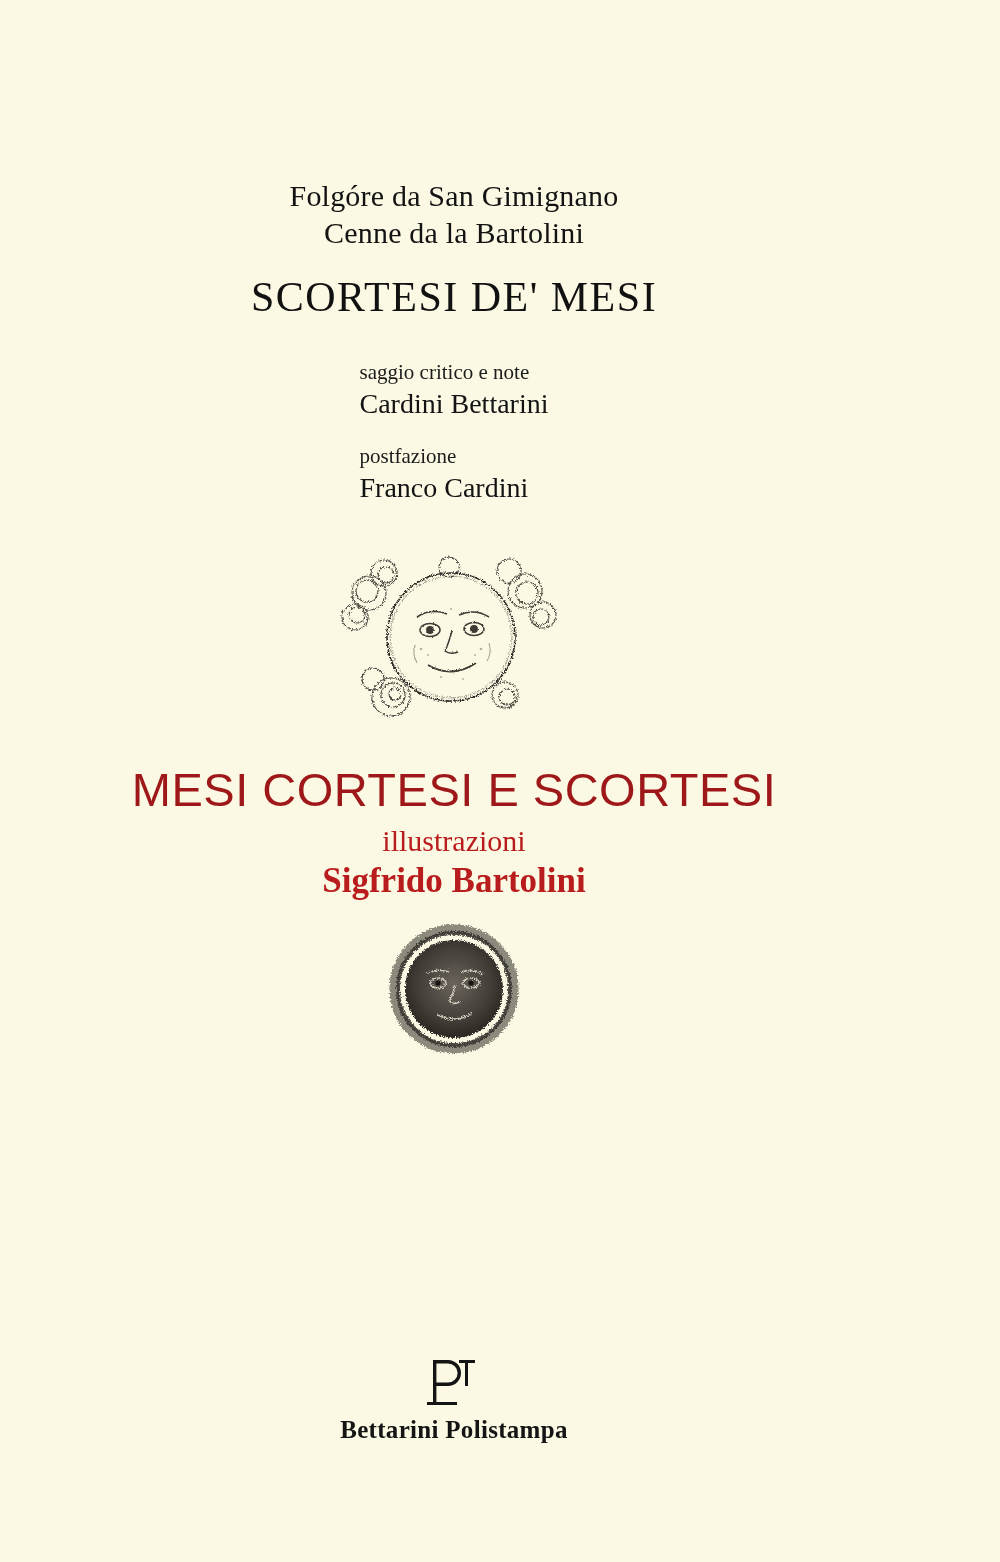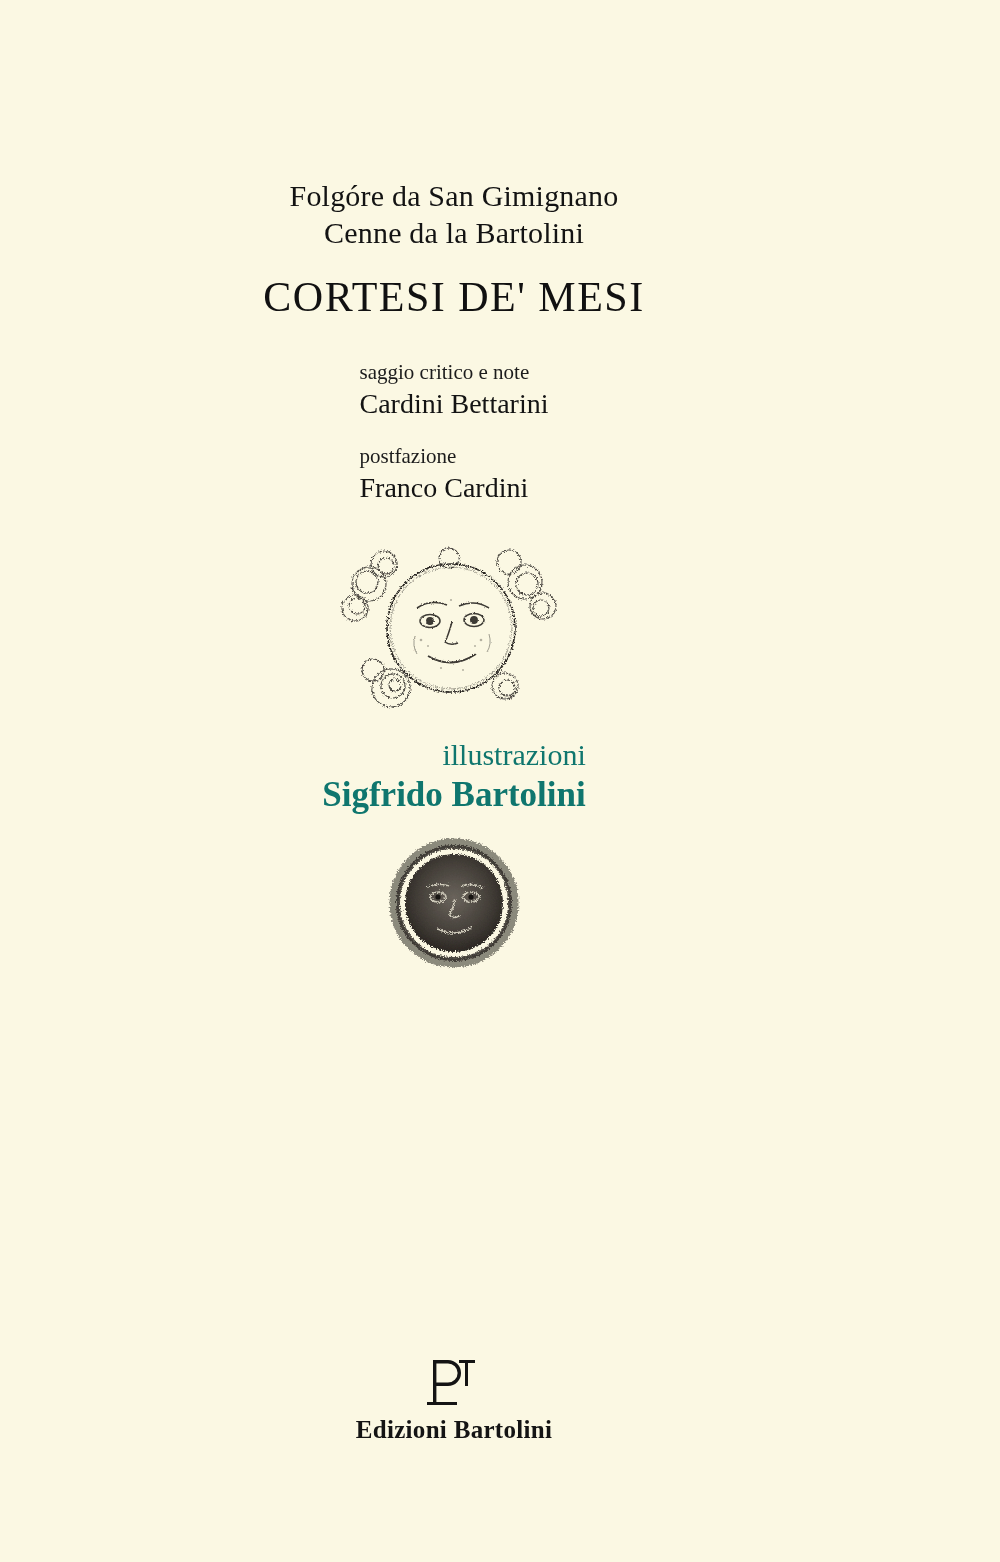--- a/index.html
+++ b/index.html
@@ -53,21 +53,21 @@
   }
   .credit-small {
     font-size: 21px;
     color: #1c1c1c;
   }
   .credit-name {
     font-size: 28px;
     color: #131313;
     margin-bottom: 20px;
   }
-  .credit-name.last { margin-bottom: 3px; }
+  .credit-name.last { margin-bottom: 12px; }
 
   
   .sun-upper {
     margin-top: 26px;
     width: 250px;
     height: 195px;
     position: relative;
   }
   .sun-lower {
     margin-top: 14px;
@@ -81,22 +81,22 @@
     margin-top: 22px;
     font-size: 47px;
     letter-spacing: 0.5px;
     color: #9e1719;
     font-family: "Liberation Sans", sans-serif;
     font-weight: normal;
     text-align: center;
   }
   .red-sub {
     margin-top: 6px;
-    text-align: right;
-    color: #0f766e;
+    text-align: center;
+    color: #b91c1c;
     line-height: 1.18;
   }
   .red-sub .r1 { font-size: 30px; display: block; }
   .red-sub .r2 { font-size: 27px; display: block; }
   .red-sub .r3 { font-size: 35px; display: block; margin-top: 2px; font-weight: bold; }
 
   
   .publisher {
     position: absolute;
     left: 0;
@@ -121,21 +121,21 @@
 </head>
 <body>
 
 <div class="page">
 
   <div class="authors">
     <div class="author-line">Folgóre da San Gimignano</div>
     <div class="author-line">Cenne da la Bartolini</div>
   </div>
 
-  <div class="main-title">CORTESI DE' MESI</div>
+  <div class="main-title">SCORTESI DE' MESI</div>
 
   <div class="credits">
     <div class="credit-small">saggio critico e note</div>
     <div class="credit-name">Cardini Bettarini</div>
     <div class="credit-small">postfazione</div>
     <div class="credit-name last">Franco Cardini</div>
   </div>
 
   <div class="sun-upper">
     <svg viewBox="0 0 250 195" width="250" height="195" aria-hidden="true">
@@ -199,20 +199,21 @@
         <circle cx="152" cy="104" r="1.3"></circle>
           <circle cx="146" cy="110" r="1"></circle>
         <circle cx="122" cy="64" r="1.1"></circle>
           <circle cx="112" cy="132" r="1.1"></circle>
         <circle cx="134" cy="134" r="1"></circle>
           <circle cx="106" cy="66" r="1"></circle>
       </g>
     </svg>
   </div>
 
+  <div class="red-title">MESI CORTESI E SCORTESI</div>
 
   <div class="red-sub">
     <span class="r1">illustrazioni</span>
     <span class="r3">Sigfrido Bartolini</span>
   </div>
 
   <div class="sun-lower">
     <svg viewBox="0 0 175 150" width="175" height="150" aria-hidden="true">
       <defs>
         <filter id="rough2" x="-30%" y="-30%" width="160%" height="160%">
@@ -254,16 +255,16 @@
   <div class="publisher">
     <svg class="pub-mark" viewBox="0 0 70 56" aria-hidden="true">
       <g fill="#141414">
         <rect x="14" y="6" width="3.4" height="44"></rect>
         <rect x="8" y="48" width="30" height="3"></rect>
         <path d="M17 6 h12 a13 13 0 0 1 0 26 h-12 v-3.4 h12 a9.6 9.6 0 0 0 0 -19.2 h-12 z"></path>
         <rect x="46" y="6" width="3" height="26"></rect>
         <rect x="40" y="6" width="16" height="3"></rect>
       </g>
     </svg>
-    <div class="pub-name">Edizioni Bartolini</div>
+    <div class="pub-name">Bettarini Polistampa</div>
   </div>
 
 </div>
 
 </body></html>

